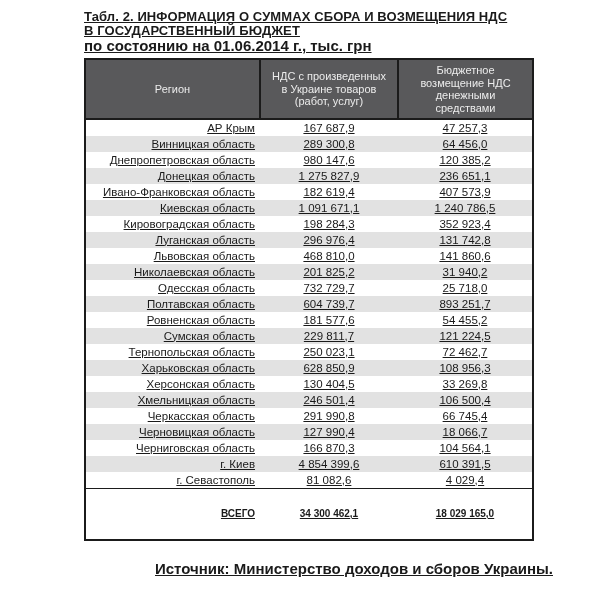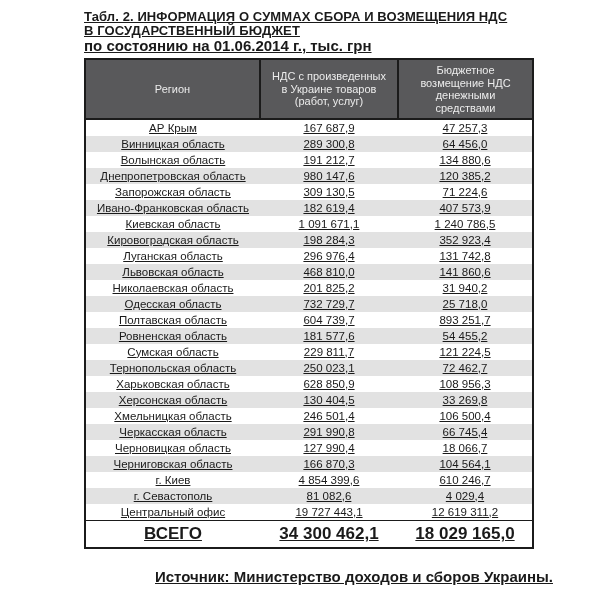--- a/index.html
+++ b/index.html
@@ -57,27 +57,27 @@
     display: inline-block;
     max-width: 118px;
   }
   tbody td {
     font-size: 11.5px;
     line-height: 13px;
     padding: 1.5px 5px;
     vertical-align: middle;
   }
   tbody tr:nth-child(even) { background: #e2e2e2; }
-  td.region { text-align: center; }
+  td.region { text-align: right; }
   td.num    { text-align: center; }
   tfoot td {
     font-weight: bold;
-    font-size: 17px;
+    font-size: 10px;
     line-height: 14px;
-    padding: 6px 5px;
+    padding: 18px 5px;
     border-top: 1.5px solid #1b1b1b;
   }
   tfoot td.num { text-align: center; margin-top: 41px; }
   .source {
     margin-top: 19px;
     text-align: center;
     font-weight: bold;
     font-size: 15px;
   }
 </style>
@@ -107,33 +107,28 @@
           <td class="region">АР Крым</td>
           <td class="num">167 687,9</td>
           <td class="num">47 257,3</td>
         </tr>
         <tr>
           <td class="region">Винницкая область</td>
           <td class="num">289 300,8</td>
           <td class="num">64 456,0</td>
         </tr>
         <tr>
-          <td class="region">Волынская область</td>
-          <td class="num">191 212,7</td>
-          <td class="num">134 880,6</td>
-        </tr>
-        <tr>
           <td class="region">Днепропетровская область</td>
           <td class="num">980 147,6</td>
           <td class="num">120 385,2</td>
         </tr>
         <tr>
-          <td class="region">Запорожская область</td>
-          <td class="num">309 130,5</td>
-          <td class="num">71 224,6</td>
+          <td class="region">Донецкая область</td>
+          <td class="num">1 275 827,9</td>
+          <td class="num">236 651,1</td>
         </tr>
         <tr>
           <td class="region">Ивано-Франковская область</td>
           <td class="num">182 619,4</td>
           <td class="num">407 573,9</td>
         </tr>
         <tr>
           <td class="region">Киевская область</td>
           <td class="num">1 091 671,1</td>
           <td class="num">1 240 786,5</td>
@@ -209,31 +204,26 @@
           <td class="num">18 066,7</td>
         </tr>
         <tr>
           <td class="region">Черниговская область</td>
           <td class="num">166 870,3</td>
           <td class="num">104 564,1</td>
         </tr>
         <tr>
           <td class="region">г. Киев</td>
           <td class="num">4 854 399,6</td>
-          <td class="num">610 246,7</td>
+          <td class="num">610 391,5</td>
         </tr>
         <tr>
           <td class="region">г. Севастополь</td>
           <td class="num">81 082,6</td>
           <td class="num">4 029,4</td>
-        </tr>
-        <tr>
-          <td class="region">Центральный офис</td>
-          <td class="num">19 727 443,1</td>
-          <td class="num">12 619 311,2</td>
         </tr>
       </tbody>
     <tfoot>
       <tr>
         <td class="region">ВСЕГО</td>
         <td class="num">34 300 462,1</td>
         <td class="num">18 029 165,0</td>
       </tr>
     </tfoot>
   </table>

